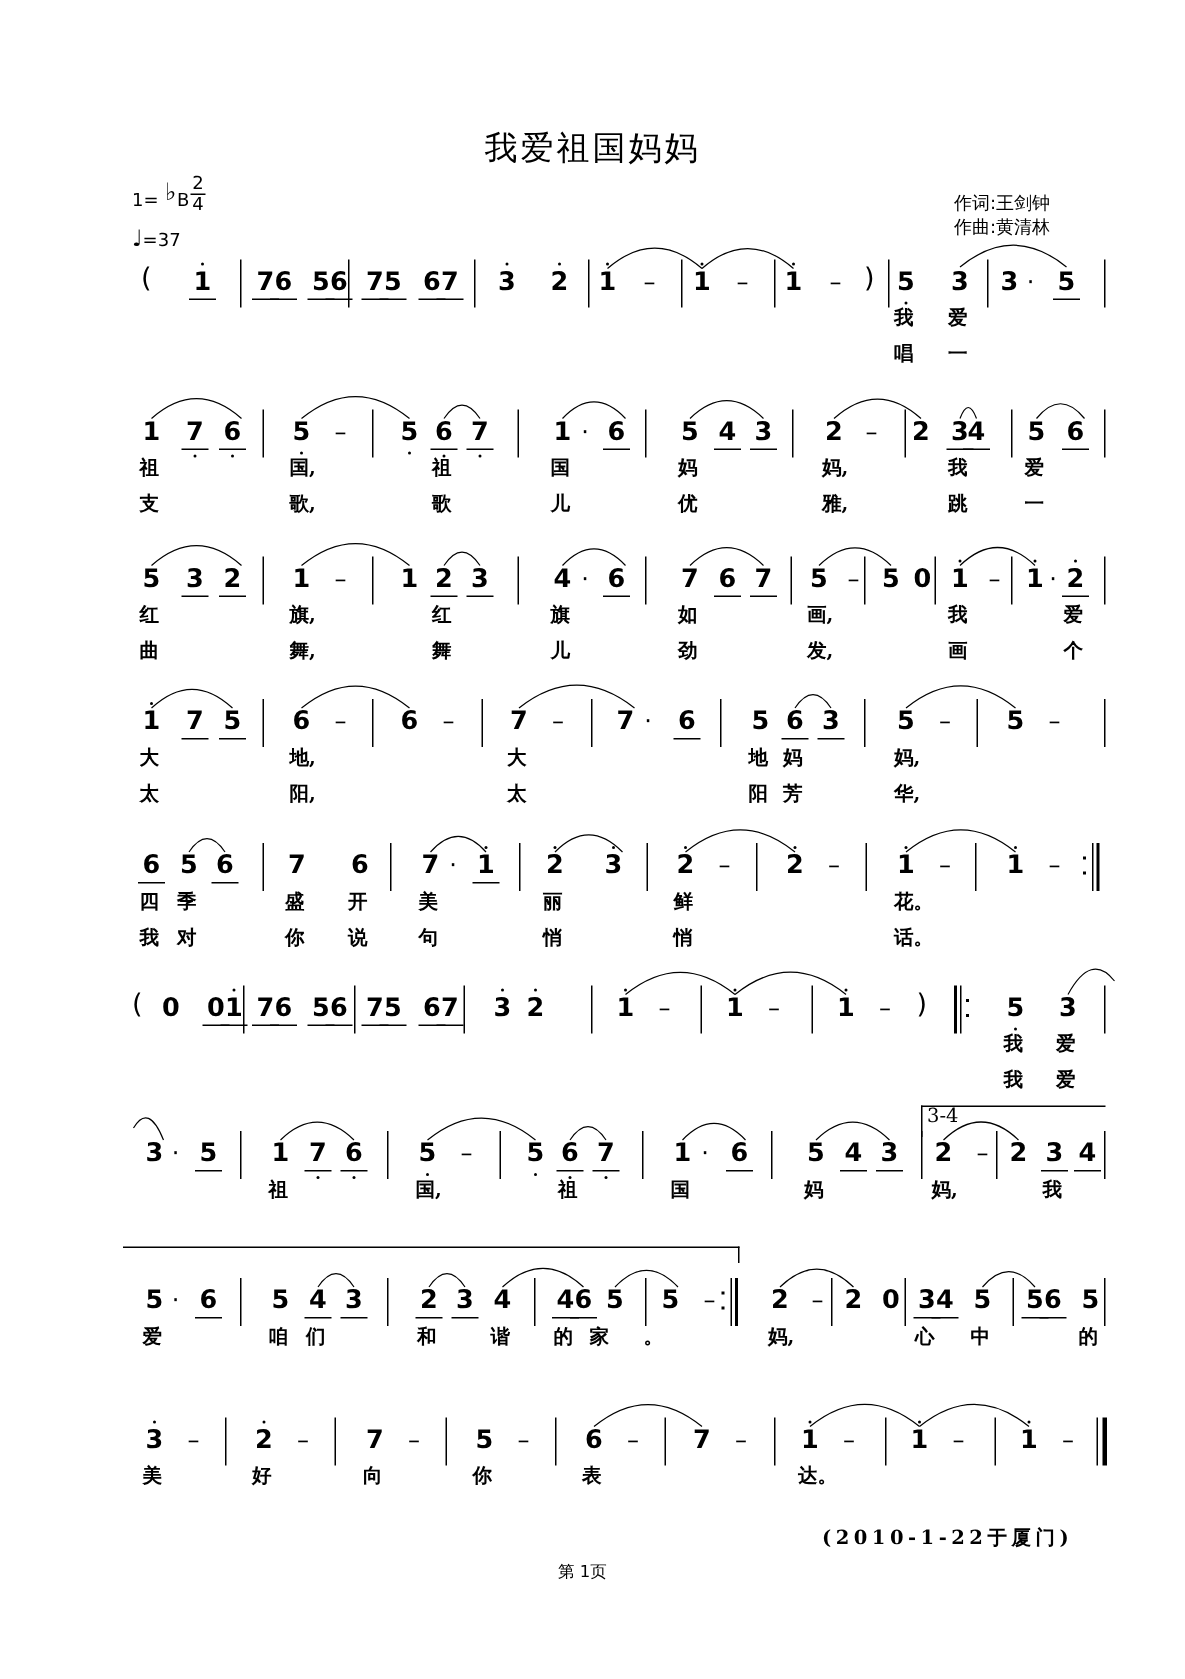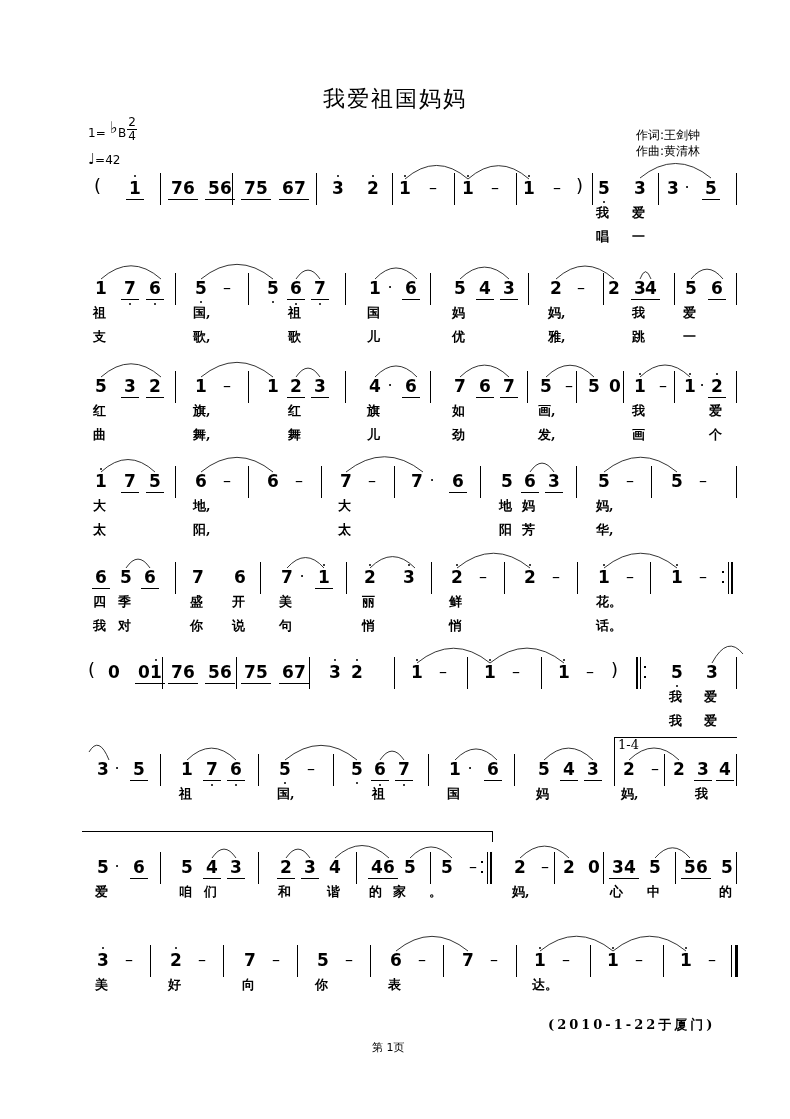--- a/index.html
+++ b/index.html
@@ -39,21 +39,21 @@
 <div>
   <span class="abs key">1=</span>
   <span class="flat">♭</span>
   <span class="keyB">B</span>
   <div class="frac">
     <div>2</div>
     <div class="line">4</div>
   </div>
 </div>
 <div class="abs tempo">
-  <span style="font-size:15px">♩</span><span>=42</span>
+  <span style="font-size:15px">♩</span><span>=37</span>
 </div>
 <div class="abs credits">
   <div>作词:王剑钟</div>
   <div>作曲:黄清林</div>
 </div>
 
 <div id="score">
     <div class="paren" style="left: 94px; top: 176px;">(</div>
     <div class="n" style="left: 128px; top: 178px;">1</div>
     <div class="dotU" style="left: 134px; top: 175px;"></div>
@@ -423,21 +423,21 @@
     <div class="ul" style="left: 716px; top: 780px; width: 18px;"></div>
     <div class="bar" style="left: 160px; top: 754px; height: 32px;"></div>
     <div class="bar" style="left: 258px; top: 754px; height: 32px;"></div>
     <div class="bar" style="left: 333px; top: 754px; height: 32px;"></div>
     <div class="bar" style="left: 428px; top: 754px; height: 32px;"></div>
     <div class="bar" style="left: 514px; top: 754px; height: 32px;"></div>
     <div class="bar" style="left: 614px; top: 754px; height: 32px;"></div>
     <div class="bar" style="left: 664px; top: 754px; height: 32px;"></div>
     <div class="bar" style="left: 736px; top: 754px; height: 32px;"></div>
     <div class="bracket" style="left: 614px; top: 737px; width: 122px; height: 20px; border-left: 1px solid rgb(0, 0, 0);"></div>
-    <div class="abs" style="left: 618px; top: 737px; font-size: 13px; font-family: &quot;DejaVu Serif&quot;, serif;">1-4</div>
+    <div class="abs" style="left: 618px; top: 737px; font-size: 13px; font-family: &quot;DejaVu Serif&quot;, serif;">3-4</div>
     <div class="lyr" style="left: 179px; top: 786px; width: auto; white-space: nowrap;">祖</div>
     <div class="lyr" style="left: 277px; top: 786px; width: auto; white-space: nowrap;">国,</div>
     <div class="lyr" style="left: 372px; top: 786px; width: auto; white-space: nowrap;">祖</div>
     <div class="lyr" style="left: 447px; top: 786px; width: auto; white-space: nowrap;">国</div>
     <div class="lyr" style="left: 536px; top: 786px; width: auto; white-space: nowrap;">妈</div>
     <div class="lyr" style="left: 621px; top: 786px; width: auto; white-space: nowrap;">妈,</div>
     <div class="lyr" style="left: 695px; top: 786px; width: auto; white-space: nowrap;">我</div>
     <div class="n" style="left: 96px; top: 857px;">5</div>
     <div class="dash" style="left: 110px; top: 857px;">·</div>
     <div class="n" style="left: 132px; top: 857px;">6</div>

